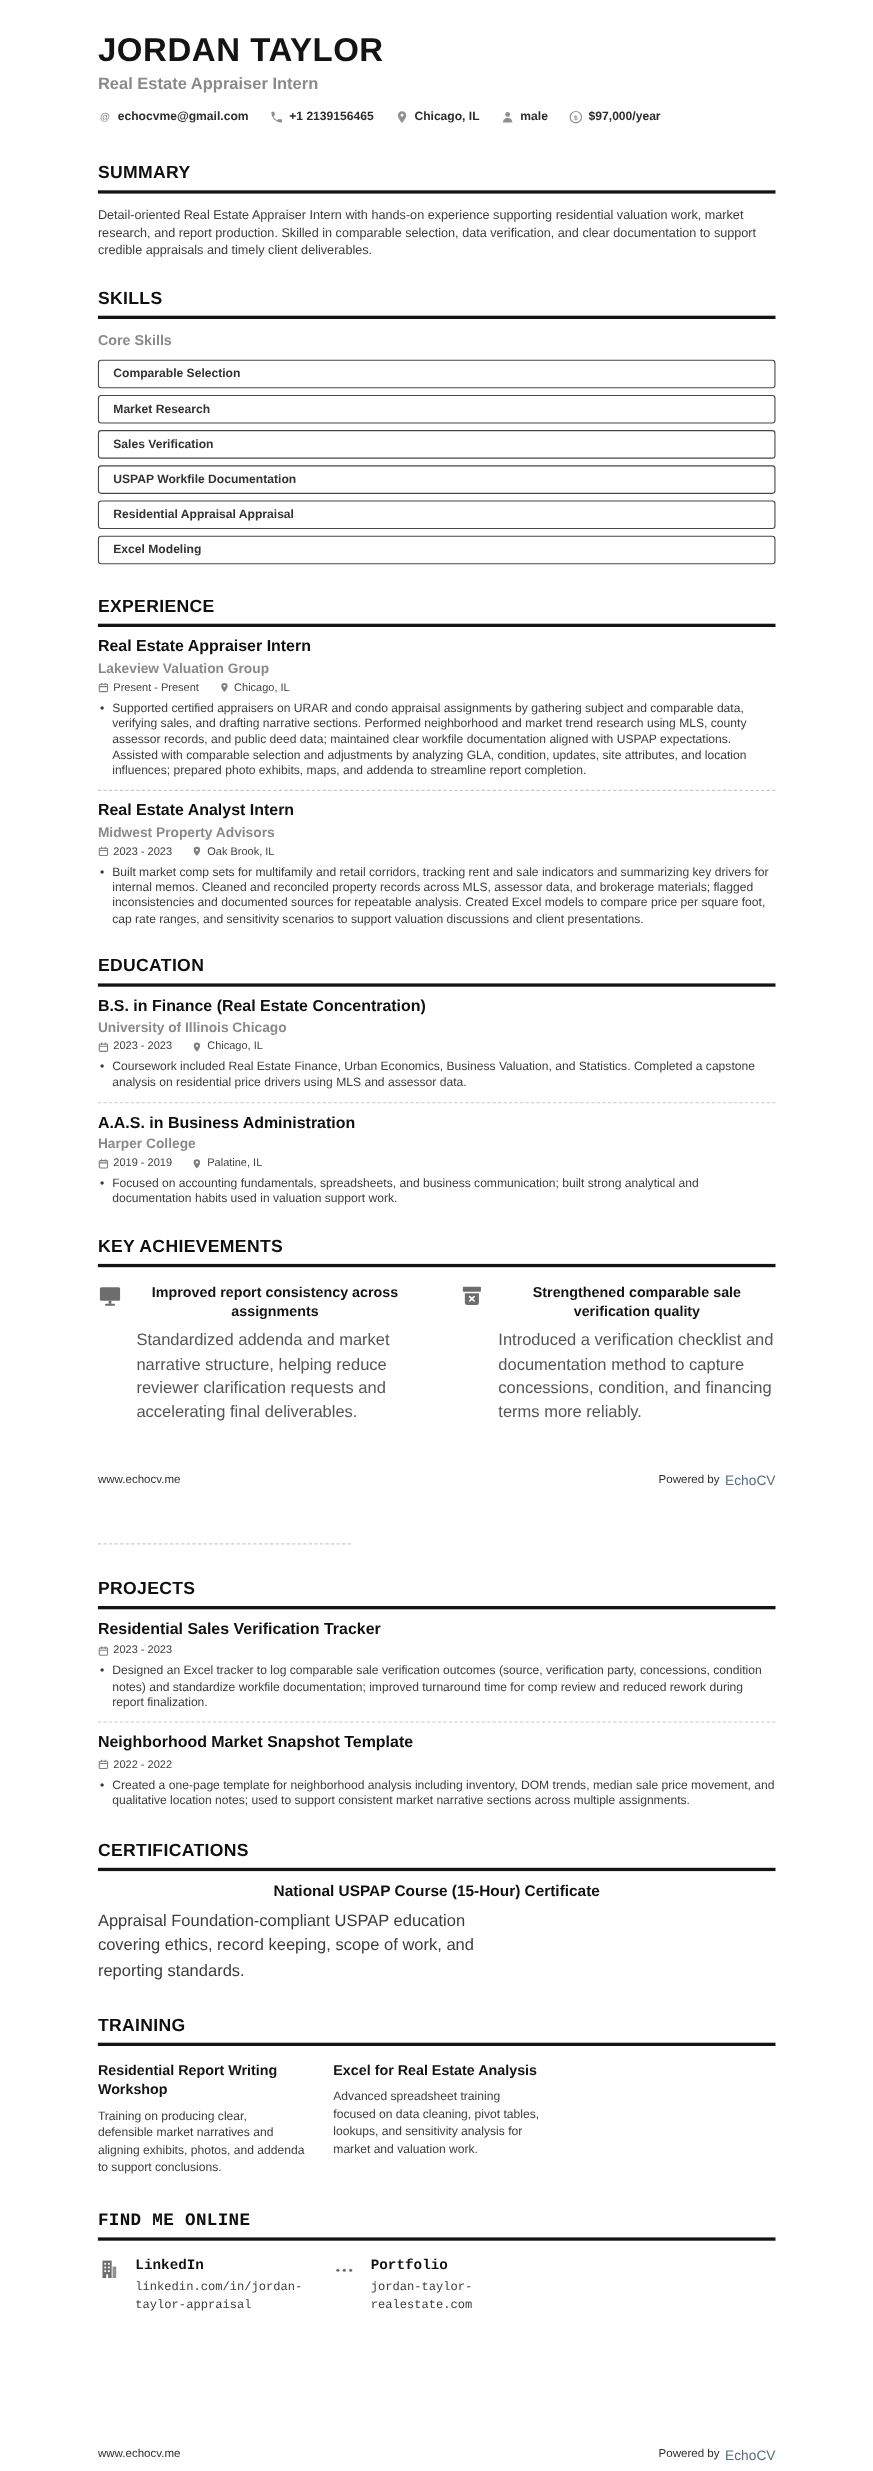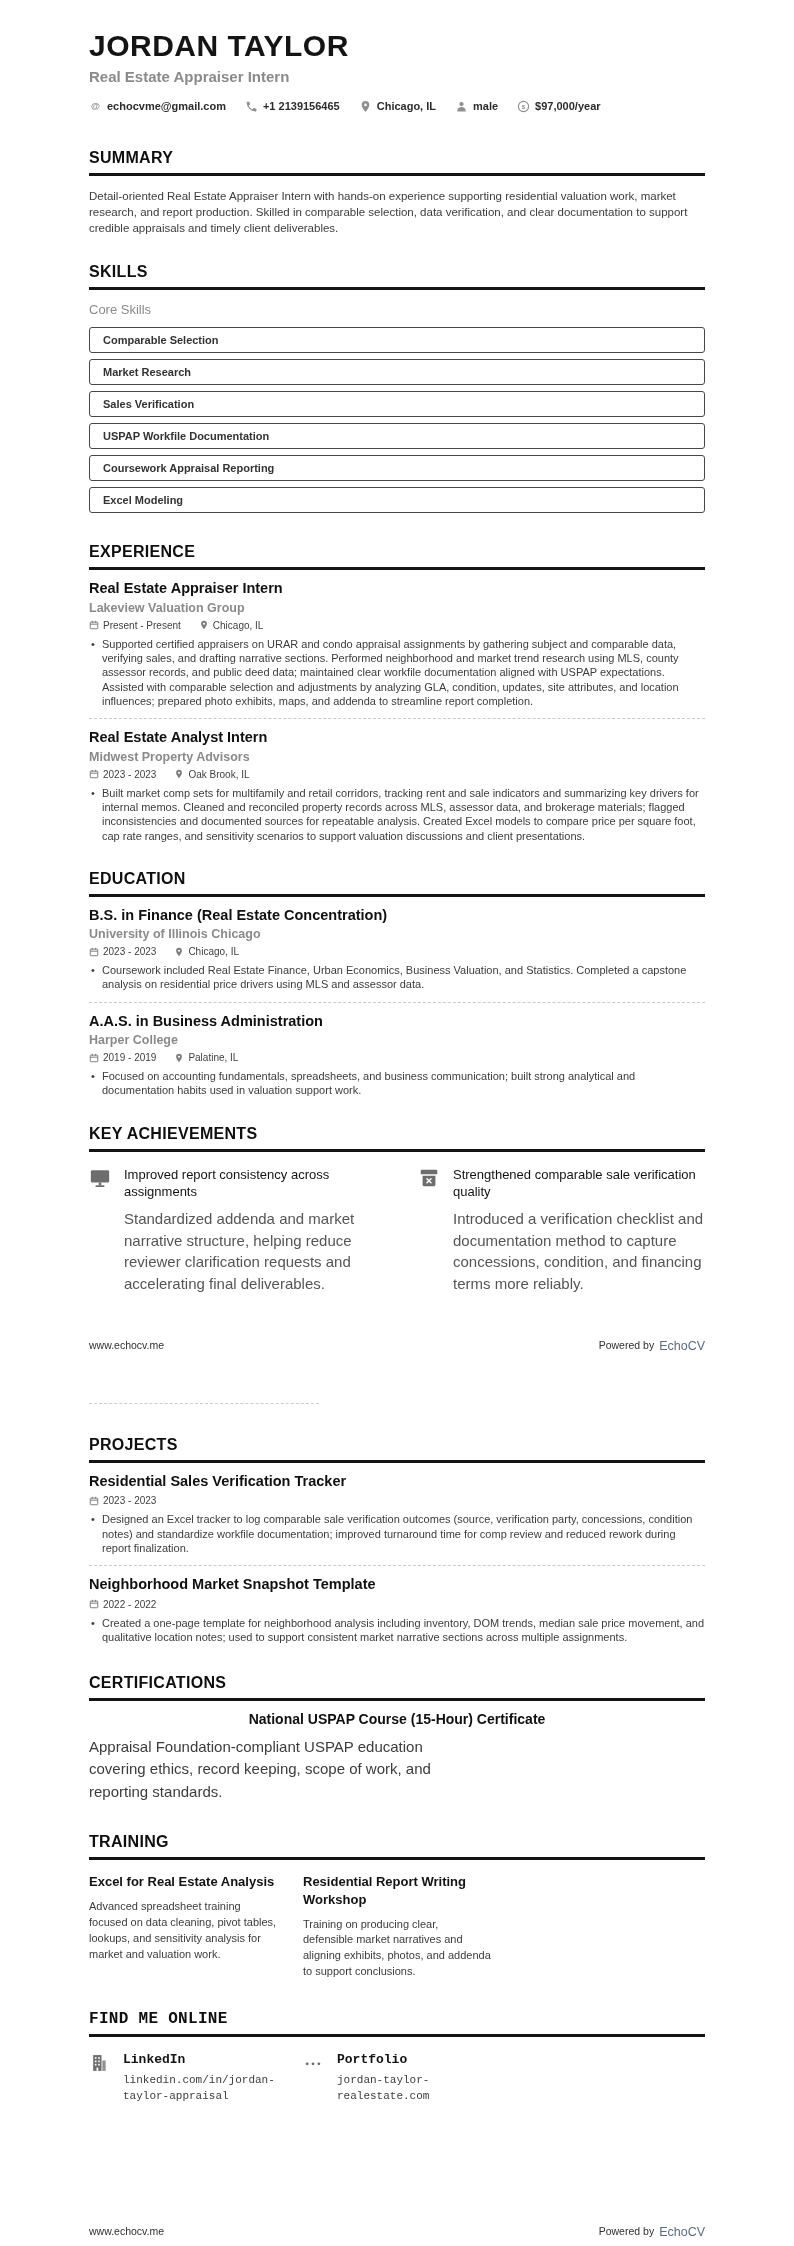--- a/index.html
+++ b/index.html
@@ -25,40 +25,40 @@
   .cicon { width: 13px; height: 13px; color: #8f8f8f; flex: none; display: inline-flex; }
   .cicon svg { width: 100%; height: 100%; }
 
   
   .section { margin-top: 28px; }
   .section-heading { font-size: 16px; font-weight: 800; color: #0f0f0f; letter-spacing: 0.3px; }
   .rule { border-bottom: 3px solid #141414; margin-top: 6px; }
 
   .summary-text { margin-top: 12px; font-size: 11.5px; line-height: 1.4; color: #3c3c3c; }
 
-  .group-label { margin-top: 12px; font-size: 13px; font-weight: 400; color: #8a8a8a; }
+  .group-label { margin-top: 12px; font-size: 13px; font-weight: 700; color: #8a8a8a; }
   .chips { margin-top: 10px; display: flex; flex-wrap: wrap; gap: 6px 10px; flex-direction: column; }
   .chip { border: 1.5px solid #474747; border-radius: 3px; padding: 6px 13px; font-size: 11px; font-weight: 700; color: #333333; line-height: 1.1; }
 
   .entry { margin-top: 10px; }
   .entry-title { font-size: 14.5px; font-weight: 700; color: #101010; line-height: 1.2; }
   .entry-sub { margin-top: 3px; font-size: 12.5px; font-weight: 700; color: #8a8a8a; }
   .entry-meta { margin-top: 5px; display: flex; align-items: center; gap: 18px; font-size: 10px; color: #3f3f3f; }
   .meta-item { display: inline-flex; align-items: center; gap: 4px; }
   .micon { width: 10px; height: 10px; color: #7f7f7f; flex: none; display: inline-flex; }
   .micon svg { width: 100%; height: 100%; }
   .bullet { position: relative; margin-top: 6px; padding-left: 13px; font-size: 11px; line-height: 1.3; color: #3c3c3c; }
   .bullet::before { content: "\2022"; position: absolute; left: 2px; top: 0; color: #3c3c3c; }
   .dashed-sep { border-bottom: 1px dashed #c9c9c9; margin: 10px 0 2px 0; }
 
   .ach-grid { margin-top: 14px; display: grid; grid-template-columns: 1fr 1fr; column-gap: 42px; }
   .ach { display: flex; gap: 13px; }
   .ach-icon { width: 22px; height: 22px; color: #6d6d6d; flex: none; margin-top: 1px; }
   .ach-icon svg { width: 100%; height: 100%; }
-  .ach-title { font-size: 13px; font-weight: 400; color: #131313; line-height: 1.35; }
+  .ach-title { font-size: 13px; font-weight: 700; color: #131313; line-height: 1.35; text-align: center; }
   .ach-text { margin-top: 7px; font-size: 15px; color: #555555; line-height: 1.45; }
 
   .cert-text { margin-top: 8px; font-size: 15px; color: #3c3c3c; line-height: 1.5; max-width: 360px; }
 
   .three-col { margin-top: 13px; display: grid; grid-template-columns: repeat(3, 1fr); column-gap: 26px; }
   .train-title { font-size: 13px; font-weight: 700; color: #131313; line-height: 1.35; }
   .train-text { margin-top: 8px; font-size: 11px; color: #3c3c3c; line-height: 1.45; }
 
   .link { display: flex; gap: 14px; }
   .link-icon { width: 20px; height: 20px; color: #6d6d6d; flex: none; margin-top: 1px; }
@@ -137,21 +137,21 @@
 
   <div class="section" style="margin-top:27px;">
     <div class="section-heading">SKILLS</div>
     <div class="rule"></div>
     <div class="group-label">Core Skills</div>
     <div class="chips">
       <span class="chip">Comparable Selection</span>
       <span class="chip">Market Research</span>
       <span class="chip">Sales Verification</span>
       <span class="chip">USPAP Workfile Documentation</span>
-      <span class="chip">Coursework Appraisal Reporting</span>
+      <span class="chip">Residential Appraisal Appraisal</span>
       <span class="chip">Excel Modeling</span>
     </div>
   </div>
 
   <div class="section" style="margin-top:30px;">
     <div class="section-heading">EXPERIENCE</div>
     <div class="rule"></div>
 
     <div class="entry">
       <div class="entry-title">Real Estate Appraiser Intern</div>
@@ -348,26 +348,26 @@
       <div class="entry-title" style="font-size:14px;text-align:center;">National USPAP Course (15-Hour) Certificate</div>
       <div class="cert-text">Appraisal Foundation-compliant USPAP education covering ethics, record keeping, scope of work, and reporting standards.</div>
     </div>
   </div>
 
   <div class="section" style="margin-top:30px;">
     <div class="section-heading">TRAINING</div>
     <div class="rule"></div>
     <div class="three-col">
       <div>
+        <div class="train-title">Residential Report Writing Workshop</div>
+        <div class="train-text">Training on producing clear, defensible market narratives and aligning exhibits, photos, and addenda to support conclusions.</div>
+      </div>
+      <div>
         <div class="train-title">Excel for Real Estate Analysis</div>
         <div class="train-text">Advanced spreadsheet training focused on data cleaning, pivot tables, lookups, and sensitivity analysis for market and valuation work.</div>
-      </div>
-      <div>
-        <div class="train-title">Residential Report Writing Workshop</div>
-        <div class="train-text">Training on producing clear, defensible market narratives and aligning exhibits, photos, and addenda to support conclusions.</div>
       </div>
       <div></div>
     </div>
   </div>
 
   <div class="section" style="margin-top:30px;font-family:Liberation Mono, monospace;">
     <div class="section-heading">FIND ME ONLINE</div>
     <div class="rule"></div>
     <div class="three-col" style="margin-top:15px;">
       <div class="link">

